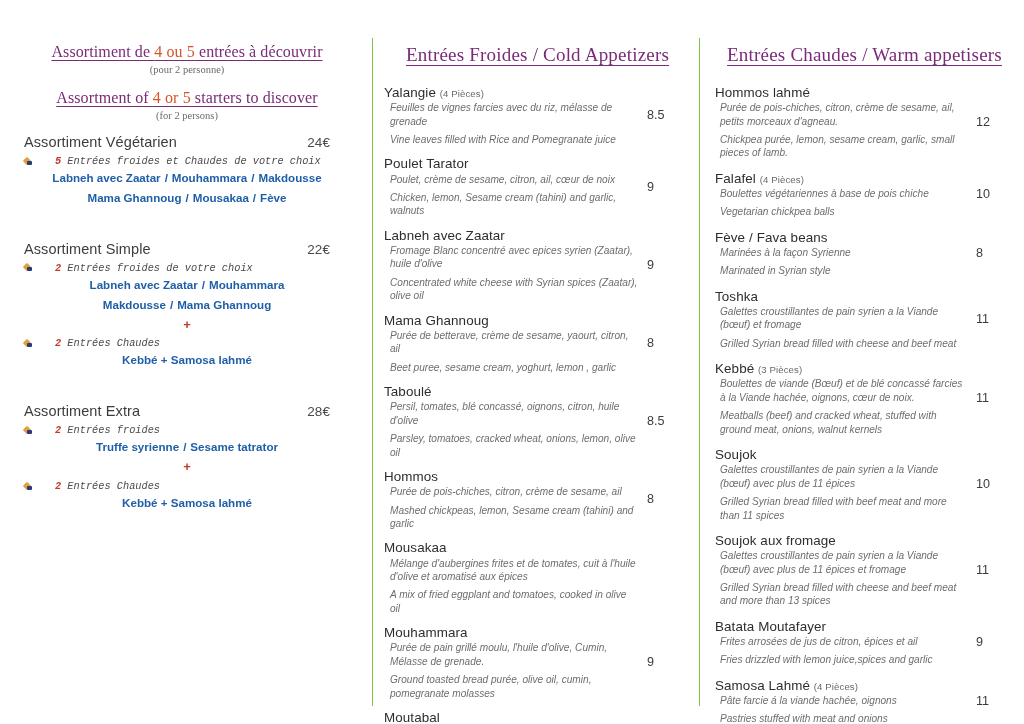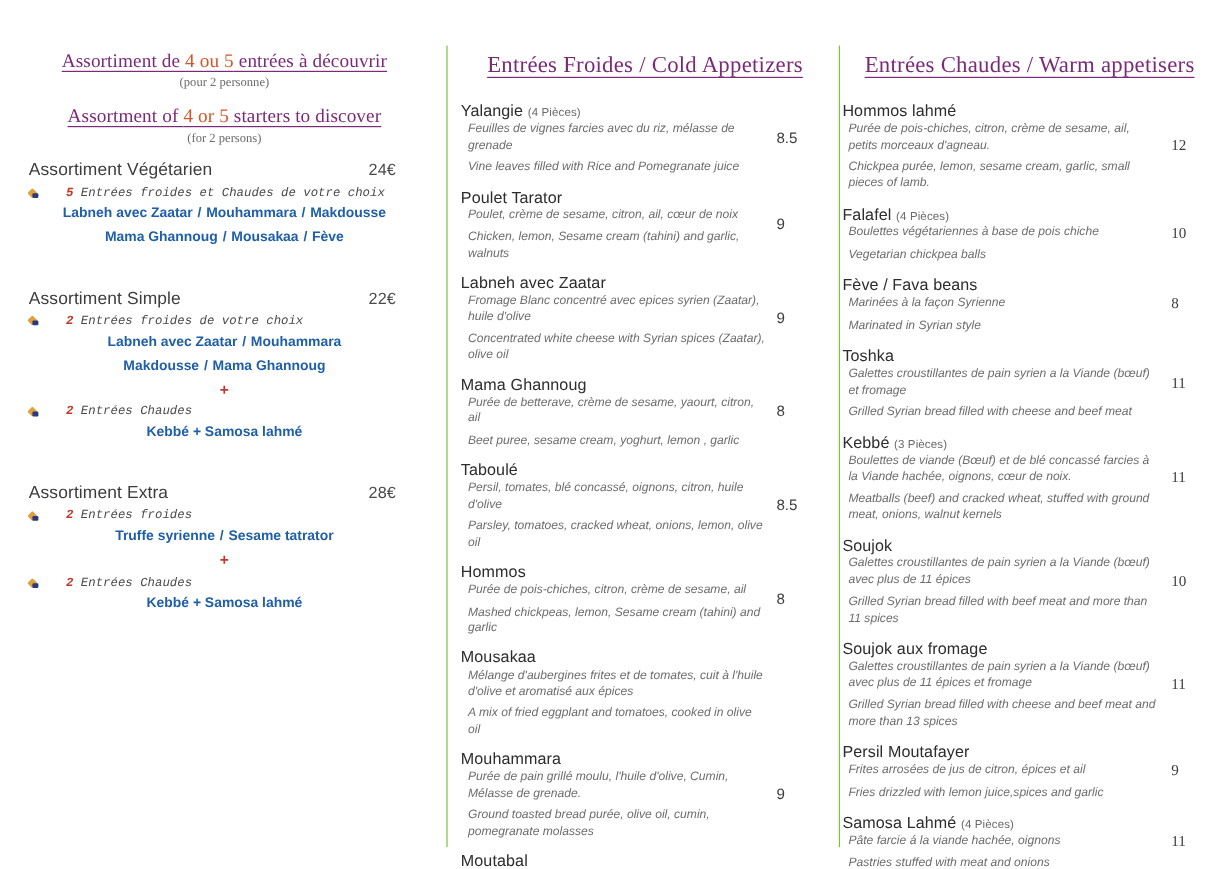--- a/index.html
+++ b/index.html
@@ -40,21 +40,21 @@
   .col-left {
     width: 372px;
     padding: 42px 22px 0 24px;
   }
   .col-mid {
     width: 327px;
     padding: 44px 8px 0 12px;
   }
   .col-right {
     width: 325px;
-    padding: 44px 10px 0 3px;
+    padding: 44px 10px 0 16px;
   }
 
   
   .combo-title {
     font-family: "Liberation Serif", serif;
     font-size: 16px;
     color: #7b2a78;
     text-align: center;
     letter-spacing: .1px;
     line-height: 1.25;
@@ -198,21 +198,21 @@
   }
   .dish-desc.gap { margin-top: 5px; }
   .dish-price {
     flex: 0 0 44px;
     text-align: left;
     padding-left: 8px;
     font-size: 12.6px;
     color: #3c3c3c;
     align-self: center;
   }
-  .col-right .dish-price { flex-basis: 38px; font-family: Liberation Serif, serif; }
+  .col-right .dish-price { flex-basis: 38px; }
   .col-right .dish { margin-bottom: 10px; }
   .col-right .dish-desc { padding-left: 5px; }
 </style>
 </head>
 <body>
 
 <div class="page">
 
   <div class="divider d1"></div>
   <div class="divider d2"></div>
@@ -413,21 +413,21 @@
         <div class="dish">
           <div class="dish-body">
             <div class="dish-name"><span>Soujok aux fromage</span></div>
             <div class="dish-desc">Galettes croustillantes de pain syrien a la Viande (bœuf) avec plus de 11 épices et fromage</div>
             <div class="dish-desc gap">Grilled Syrian bread filled with cheese and beef meat and more than 13 spices</div>
           </div>
           <div class="dish-price">11</div>
         </div>
         <div class="dish">
           <div class="dish-body">
-            <div class="dish-name"><span>Persil Moutafayer</span></div>
+            <div class="dish-name"><span>Batata Moutafayer</span></div>
             <div class="dish-desc">Frites arrosées de jus de citron, épices et ail</div>
             <div class="dish-desc gap">Fries drizzled with lemon juice,spices and garlic</div>
           </div>
           <div class="dish-price">9</div>
         </div>
         <div class="dish">
           <div class="dish-body">
             <div class="dish-name"><span>Samosa Lahmé</span> <span class="dish-qty">(4 Pièces)</span></div>
             <div class="dish-desc">Pâte farcie á la viande hachée, oignons</div>
             <div class="dish-desc gap">Pastries stuffed with meat and onions</div>

